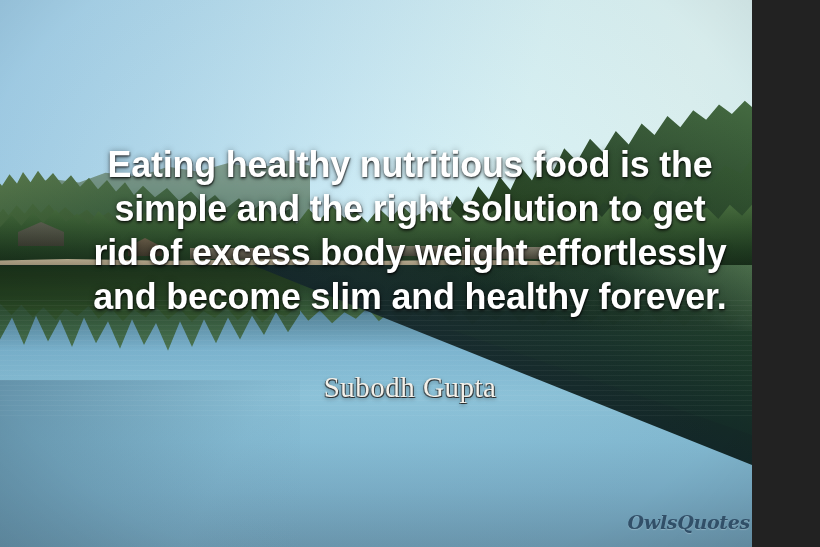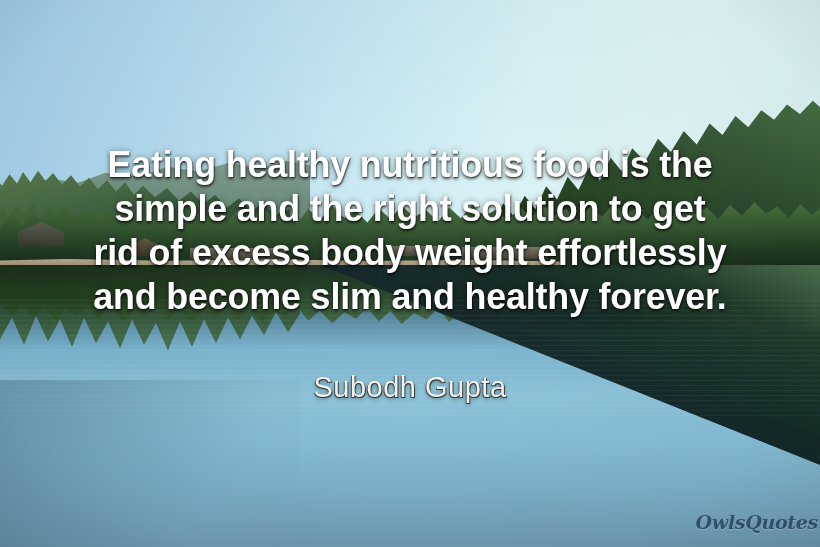--- a/index.html
+++ b/index.html
@@ -7,21 +7,21 @@
     margin: 0;
     padding: 0;
     background: #222;
   }
   body {
     font-family: "Liberation Sans", sans-serif;
   }
 
   #quote-card {
     position: relative;
-    width: 820px;
+    width: 752px;
     height: 547px;
     overflow: hidden;
     background: #8ec7de;
     user-select: none;
   }
 
   
   .sky {
     position: absolute;
     left: 0; top: 0;
@@ -336,21 +336,21 @@
        1px 1px 1px rgba(0,0,0,0.40);
     white-space: nowrap;
   }
 
   .author {
     position: absolute;
     left: 0;
     top: 370px;
     width: 820px;
     text-align: center;
-    font-family: Liberation Sans, sans-serif;
+    font-family: Liberation Serif, serif;
     font-size: 29px;
     line-height: 34px;
     color: #f4f1ea;
     letter-spacing: 0.5px;
     text-shadow:
        1px 1px 0 rgba(40,40,40,0.85),
       -1px 1px 0 rgba(40,40,40,0.65),
        0 2px 4px rgba(0,0,0,0.40);
     pointer-events: none;
   }

